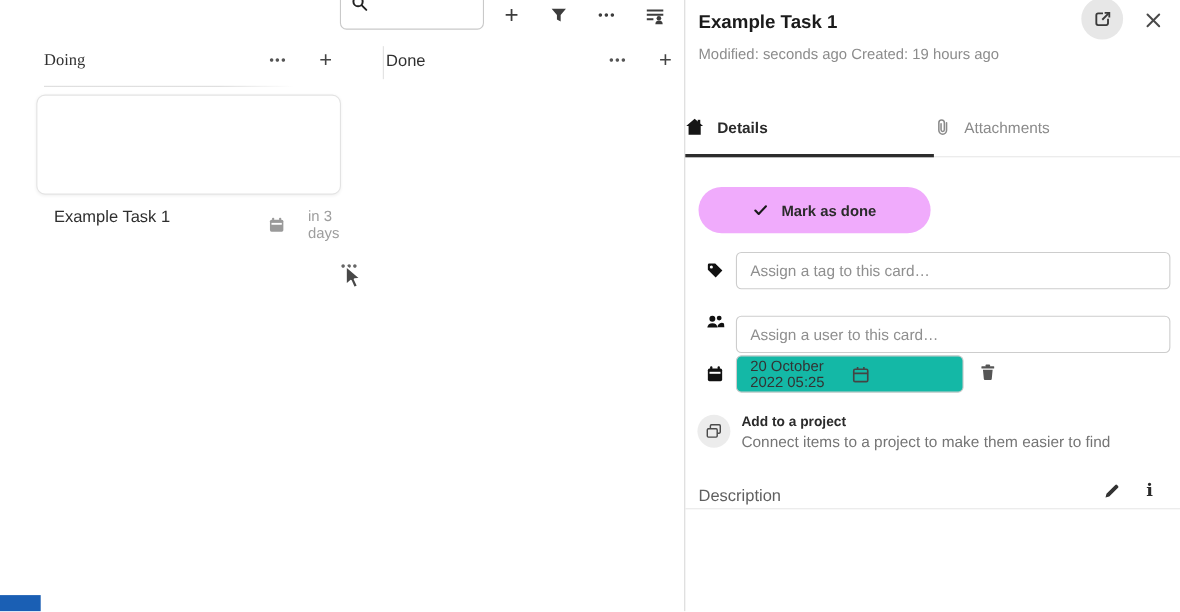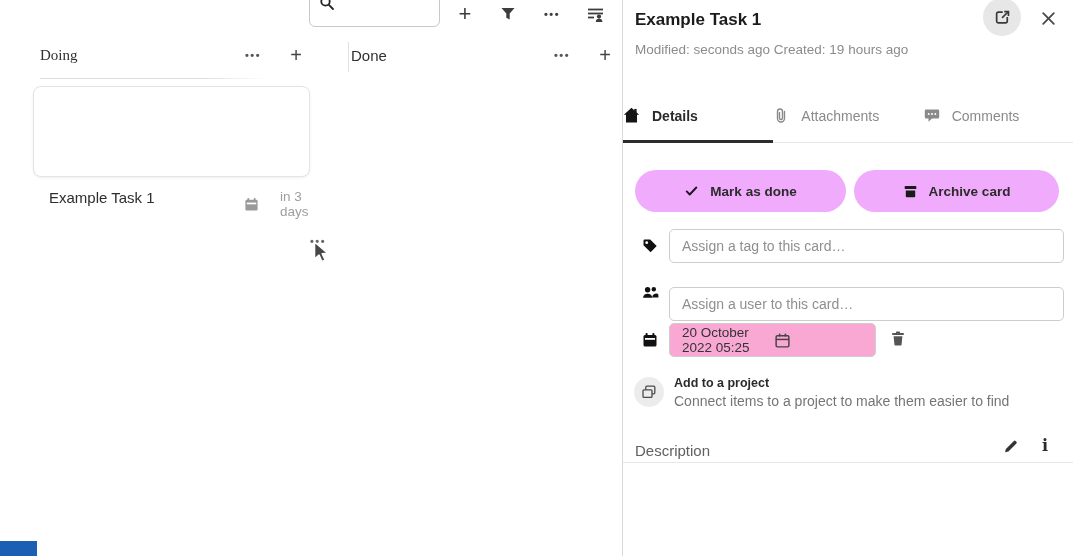--- a/index.html
+++ b/index.html
@@ -60,21 +60,21 @@
   .pill { position:absolute; top:170px; height:42px; border-radius:21px; background:#f0abfc; border:none;
     display:flex; align-items:center; justify-content:center; gap:11px; cursor:pointer; }
   .pill span { font-size:13.5px; font-weight:700; color:#2b2b2b; }
 
   .row-icon { position:absolute; left:19px; }
   .row-input { position:absolute; left:46px; width:395px; height:34px; border:1px solid #cdcdcd; border-radius:5px;
     background:#fff; padding:0 12px; font:14px "Liberation Sans",sans-serif; color:#333; outline:none; }
   .row-input::placeholder { color:#8f8f8f; opacity:1; }
 
   .date-box { position:absolute; left:46px; top:323px; width:207px; height:34px; border:1px solid #cdcdcd; border-radius:5px;
-    background:#f9a8d4; display:flex; align-items:center; padding:0 10px 0 12px; cursor:pointer; }
+    background:#14b8a6; display:flex; align-items:center; padding:0 10px 0 12px; cursor:pointer; }
   .date-box span { flex:1; font-size:13.5px; color:#333; }
   .trash-btn { position:absolute; left:267px; top:330px; border:none; background:transparent; cursor:pointer; }
 
   .proj-circle { position:absolute; left:11px; top:377px; width:30px; height:30px; border-radius:50%;
     background:#ececec; display:flex; align-items:center; justify-content:center; }
   .proj-title { position:absolute; left:51px; top:376px; font-size:12.5px; font-weight:700; color:#2b2b2b; }
   .proj-sub { position:absolute; left:51px; top:393px; font-size:14px; color:#757575; }
 
   .desc-label { position:absolute; left:12px; top:442px; font-size:15px; color:#606060; }
   .desc-edit { position:absolute; left:380px; top:438px; border:none; background:transparent; cursor:pointer; }
@@ -206,49 +206,29 @@
         <span class="tab-label">Details</span>
       </div>
       <div class="tab">
         <span>
           <svg width="16" height="17" viewBox="0 0 16 17">
               <path d="M11.5 4.5 v7 a3.5 3.5 0 0 1 -7 0 V4.5 a2.5 2.5 0 0 1 5 0 v6.5 a1.5 1.5 0 0 1 -3 0 V5.5" fill="none" stroke="#8a8a8a" stroke-width="1.4" stroke-linecap="round"></path>
             </svg>
         </span>
         <span class="tab-label">Attachments</span>
       </div>
-      <div class="tab">
-        <span>
-          <svg width="16" height="15" viewBox="0 0 16 15">
-              <path d="M2 1.5 h12 a1.2 1.2 0 0 1 1.2 1.2 v6.6 a1.2 1.2 0 0 1 -1.2 1.2 H8 L4.5 13.8 V10.5 H2 A1.2 1.2 0 0 1 0.8 9.3 V2.7 A1.2 1.2 0 0 1 2 1.5 Z" fill="#8a8a8a"></path>
-              <circle cx="4.7" cy="6" r="1" fill="#fff"></circle>
-              <circle cx="8" cy="6" r="1" fill="#fff"></circle>
-              <circle cx="11.3" cy="6" r="1" fill="#fff"></circle>
-            </svg>
-        </span>
-        <span class="tab-label">Comments</span>
-      </div>
     </div>
 
     <button class="pill" style="left:12px; width:211px;">
       <span style="display:flex;">
         <svg width="15" height="14" viewBox="0 0 16 16">
             <path d="M2.5 8.5 L6 12 L13.5 4" stroke="#1a1a1a" stroke-width="2.2" fill="none" stroke-linecap="round" stroke-linejoin="round"></path>
           </svg>
       </span>
       <span>Mark as done</span>
-    </button>
-    <button class="pill" style="left:231px; width:205px;">
-      <span style="display:flex;">
-        <svg width="15" height="15" viewBox="0 0 16 16">
-            <rect x="1.8" y="2.2" width="12.4" height="3.2" rx="0.6" fill="#1a1a1a"></rect>
-            <path d="M3 6.8 h10 v6.6 a0.8 0.8 0 0 1 -0.8 0.8 H3.8 a0.8 0.8 0 0 1 -0.8 -0.8 Z" fill="#1a1a1a"></path>
-          </svg>
-      </span>
-      <span>Archive card</span>
     </button>
 
     <span class="row-icon" style="top:238px;">
       <svg width="16" height="16" viewBox="0 0 16 16">
           <path d="M1.5 2.8 a1.3 1.3 0 0 1 1.3 -1.3 H8.2 L14.7 8 L8.6 14.2 L1.5 7.2 Z" fill="#111"></path>
           <circle cx="4.7" cy="4.7" r="1.4" fill="#fff"></circle>
         </svg>
     </span>
     <input class="row-input" style="top: 229px;" placeholder="Assign a tag to this card…">
 

